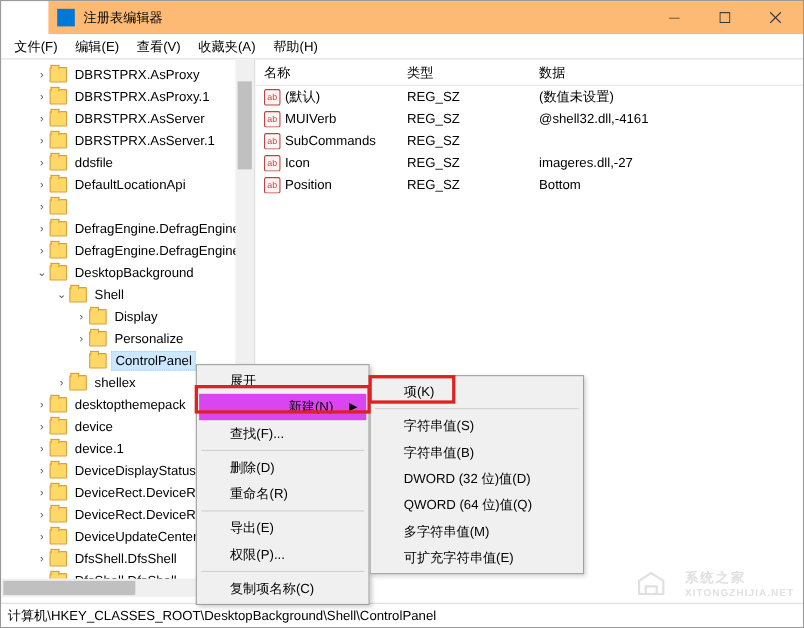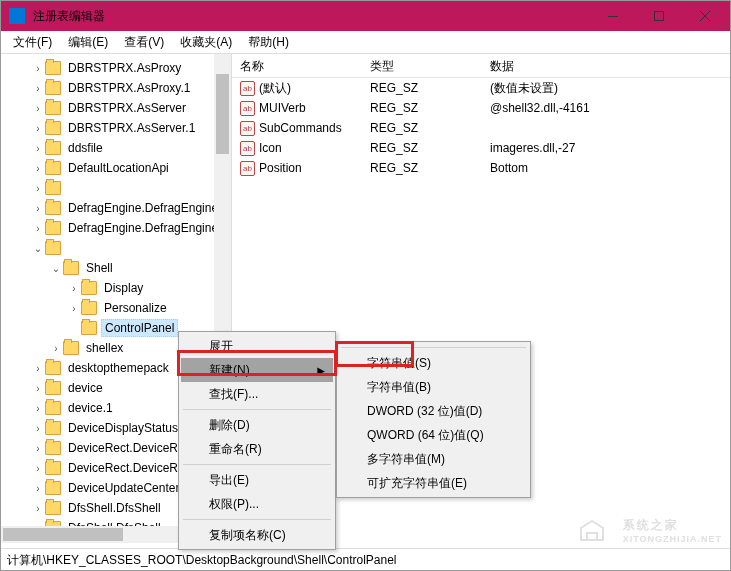--- a/index.html
+++ b/index.html
@@ -1,18 +1,18 @@
 <!DOCTYPE html>
 <html><head>
 <meta charset="utf-8">
 <style>
 * { margin: 0; padding: 0; box-sizing: border-box; font-family: "Microsoft YaHei", sans-serif; font-size: 12px; }
 body { width: 731px; height: 571px; background: #fff; border: 1px solid #999; position: relative; overflow: hidden; }
 
-.titlebar { height: 30px; display: flex; align-items: center; padding: 0 2px 0 8px; background: #be185d; }
+.titlebar { height: 30px; display: flex; align-items: center; padding: 0 2px 0 8px; background: #fdba74; margin-left: 43px; }
 .titlebar .app-icon { width: 16px; height: 16px; background: #0078d7; margin-right: 8px; display: inline-block; }
 .titlebar .title { flex: 1; }
 .win-controls { display: flex; }
 .win-btn { width: 46px; height: 30px; display: flex; align-items: center; justify-content: center; color: #333; }
 
 .menubar { height: 22px; display: flex; align-items: center; padding: 0 4px; }
 .menubar .menu-item { padding: 2px 8px; }
 
 .content { display: flex; height: 490px; border-top: 1px solid #ddd; }
 
@@ -31,21 +31,21 @@
 .col-name { width: 130px; } .col-type { width: 120px; } .col-data { flex: 1; }
 .list-row { display: flex; height: 20px; align-items: center; }
 .list-row .cell { padding: 0 8px; overflow: hidden; white-space: nowrap; }
 .val-icon { width: 15px; height: 15px; border: 1px solid #bb4444; border-radius: 2px; display: inline-flex; align-items: center; justify-content: center; color: #bb4444; font-size: 8px; font-weight: normal; margin-right: 4px; background: #fff5f5; }
 .cell-name { width: 130px; display: flex; align-items: center; } .cell-type { width: 120px; } .cell-data { flex: 1; }
 
 .statusbar { position: absolute; bottom: 0; left: 0; right: 0; height: 22px; border-top: 1px solid #ddd; padding: 3px 6px; background: #fff; }
 
 .ctx-menu { position: absolute; background: #f0f0f0; border: 1px solid #a0a0a0; box-shadow: 2px 2px 4px rgba(0,0,0,0.2); padding: 2px; z-index: 100; }
 .ctx-item { height: 24px; display: flex; align-items: center; padding: 0 30px 0 28px; position: relative; white-space: nowrap; }
-.ctx-item.hl { background: #a3a3a3; }
+.ctx-item.hl { background: #d946ef; justify-content: flex-end; }
 .ctx-item .arrow { position: absolute; right: 8px; font-size: 10px; }
 .ctx-sep { height: 1px; background: #d0d0d0; margin: 3px 2px; }
 .ctx1 { top: 330px; left: 177px; width: 158px; }
 .ctx2 { top: 340px; left: 335px; width: 195px; }
 
 .redbox { position: absolute; border: 3px solid #d22; pointer-events: none; z-index: 200; }
 .rb1 { top: 349px; left: 176px; width: 160px; height: 26px; }
 .rb2 { top: 340px; left: 334px; width: 79px; height: 26px; }
 
 .scrollbar-v { position: absolute; right: 0; top: 0; bottom: 0; width: 17px; background: #f0f0f0; } 
@@ -132,20 +132,21 @@
         <span class="tree-label">DefragEngine.DefragEngine</span>
       </div>
       <div class="tree-row indent0">
         <span class="exp">›</span>
         <span class="folder"></span>
         <span class="tree-label">DefragEngine.DefragEngine</span>
       </div>
       <div class="tree-row indent0">
         <span class="exp">⌄</span>
         <span class="folder"></span>
+        <span class="tree-label">DesktopBackground</span>
       </div>
       <div class="tree-row indent1">
         <span class="exp">⌄</span>
         <span class="folder"></span>
         <span class="tree-label">Shell</span>
       </div>
       <div class="tree-row indent2">
         <span class="exp">›</span>
         <span class="folder"></span>
         <span class="tree-label">Display</span>
@@ -296,20 +297,23 @@
     </div>
     <div class="ctx-item">
       <span>权限(P)...</span>
     </div>
     <div class="ctx-sep"></div>
     <div class="ctx-item">
       <span>复制项名称(C)</span>
     </div>
   </div>
 <div class="ctx-menu ctx2" id="ctx2">
+    <div class="ctx-item">
+      <span>项(K)</span>
+    </div>
     <div class="ctx-sep"></div>
     <div class="ctx-item">
       <span>字符串值(S)</span>
     </div>
     <div class="ctx-item">
       <span>字符串值(B)</span>
     </div>
     <div class="ctx-item">
       <span>DWORD (32 位)值(D)</span>
     </div>

